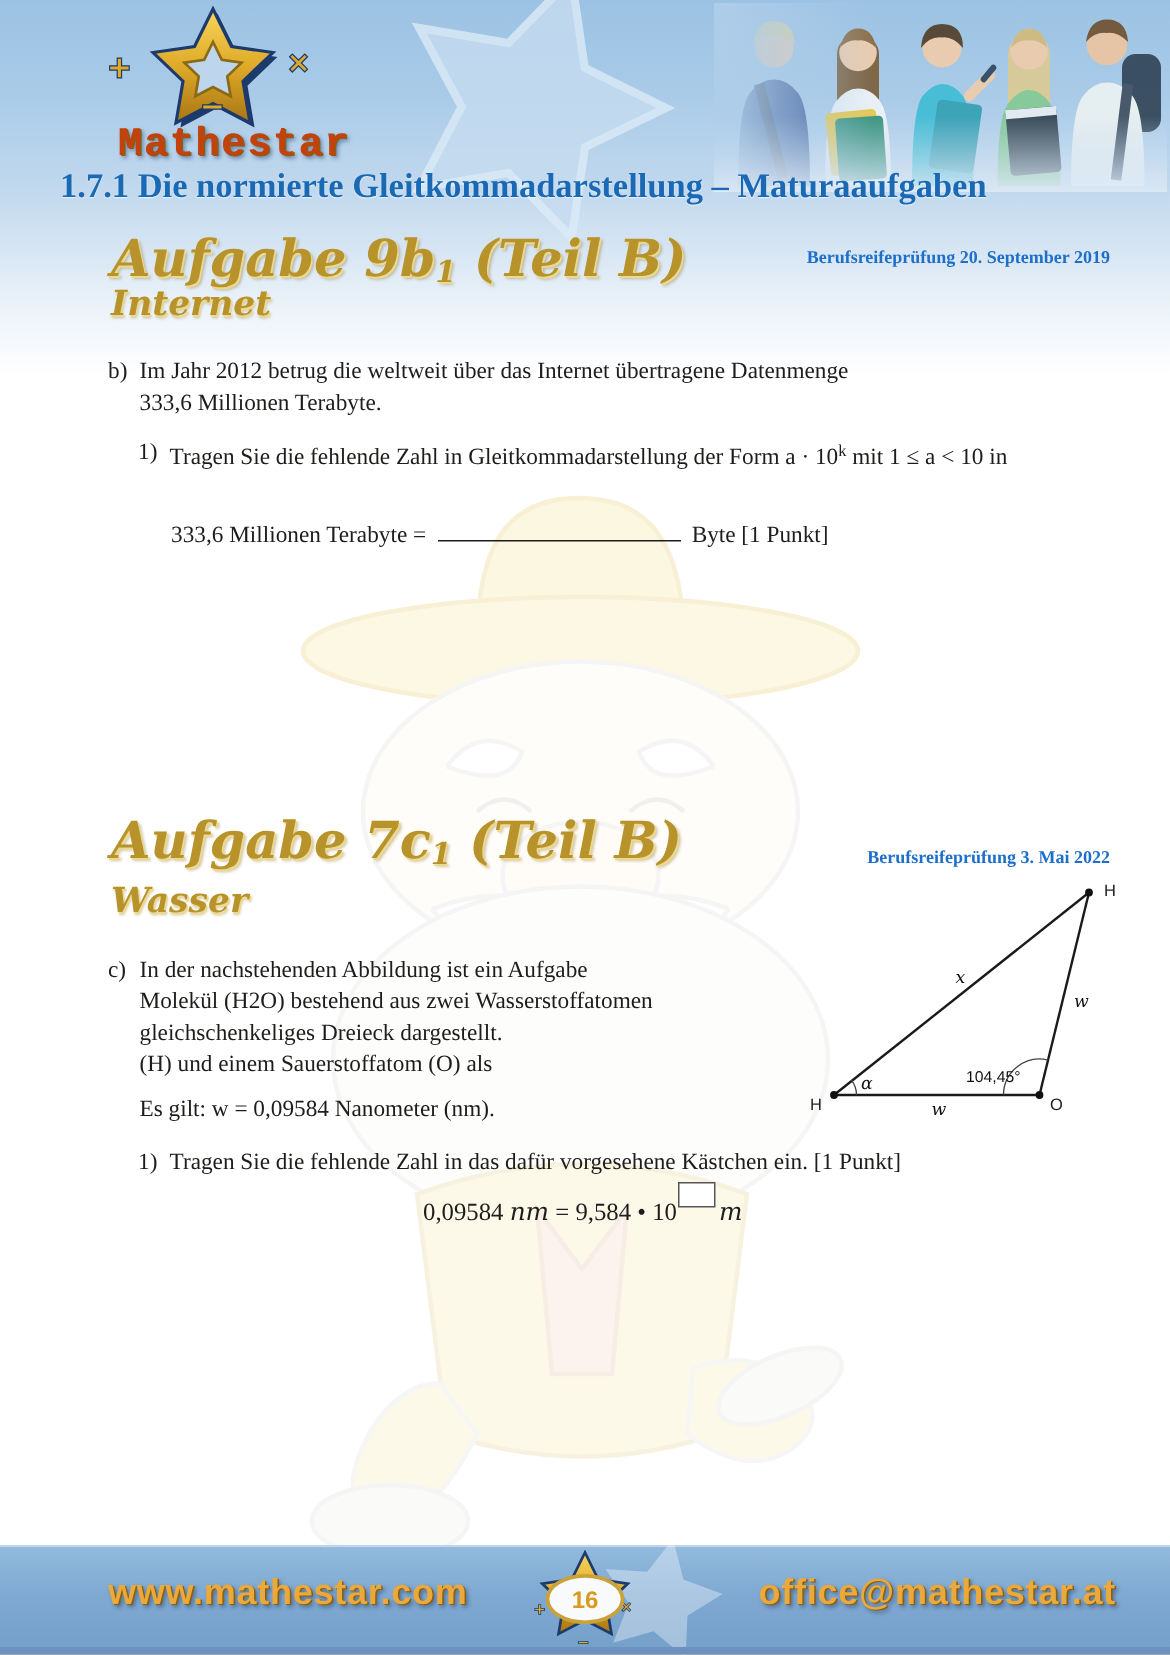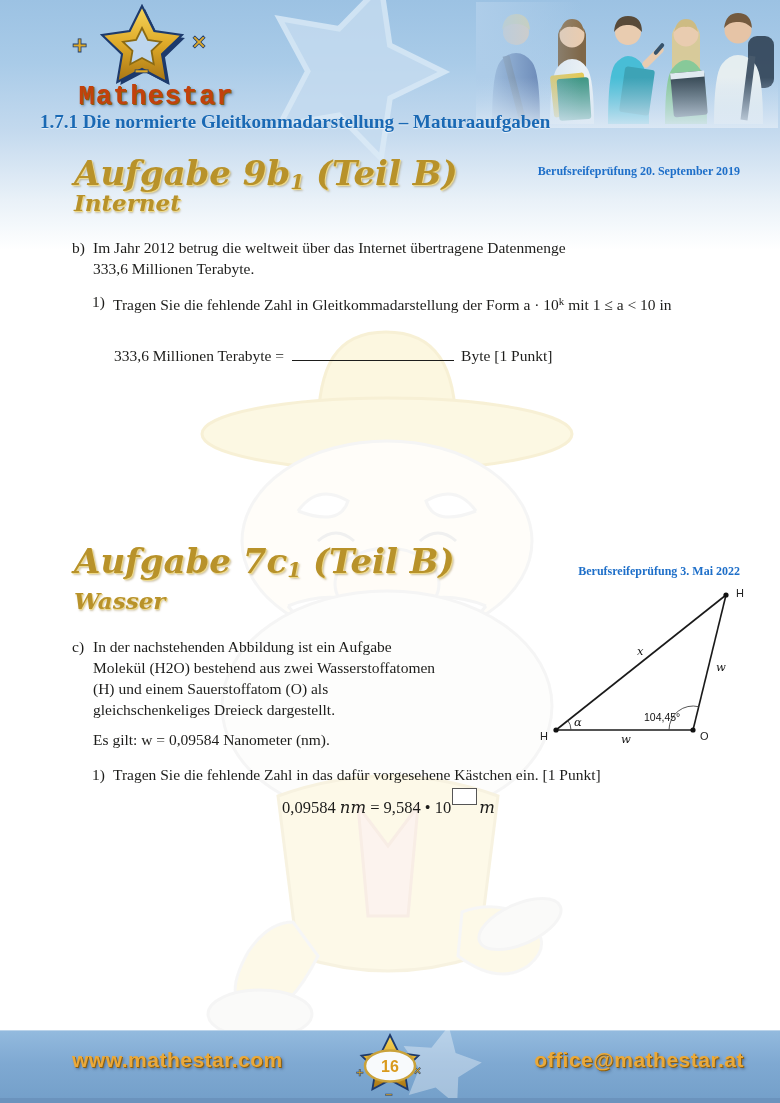--- a/index.html
+++ b/index.html
@@ -18,21 +18,21 @@
   .logo{position:absolute;left:44px;top:2px;width:220px;height:112px;}
   .logo-star{position:absolute;left:10px;top:2px;width:170px;height:82px;}
   .logo-text{
     position:absolute;left:4px;top:80px;width:216px;text-align:center;
     font-family:Liberation Mono, monospace;font-weight:bold;font-size:27px;
     color:#c2410c;letter-spacing:1px;
     text-shadow:1px 1px 0 #8a5f10,2px 2px 3px rgba(29,58,108,.55);
   }
   .page-title{
     position:absolute;left:40px;top:111px;width:700px;
-    font-size:19px;font-weight:bold;color:#1a69b4;
+    font-size:23px;font-weight:bold;color:#1a69b4;
     text-shadow:0 1px 1px rgba(255,255,255,.7);
   }
   
   .task-heading{
     position:absolute;left:74px;
     font-family:"DejaVu Serif","Liberation Serif",serif;
     font-style:italic;font-weight:bold;font-size:34px;line-height:1;
     color:#b8922a;text-shadow:1px 1px 0 #ecd98e,2px 2px 2px rgba(120,90,10,.35);
   }
   .task-heading sub{font-size:20px;vertical-align:-4px;}
@@ -73,21 +73,21 @@
   
   .footer{
     position:absolute;left:0;bottom:0;width:780px;height:72px;
     background:linear-gradient(180deg,#93bade 0%,#7fa9d2 45%,#739fc9 100%);
     border-top:1px solid #bcd4ea;
   }
   .footer-edge{position:absolute;left:0;bottom:0;width:780px;height:5px;background:#6b93bd;}
   .footer-star-bg{position:absolute;left:380px;top:-6px;width:120px;height:84px;opacity:.35;}
   .footer-link{
     position:absolute;top:17px;
-    font-family:"Liberation Sans",sans-serif;font-weight:bold;font-size:21px;
+    font-family:"Liberation Sans",sans-serif;font-weight:bold;font-size:24px;
     color:#eaa93a;letter-spacing:.5px;
     text-shadow:1px 1px 0 #8a5f10,2px 2px 3px rgba(25,45,80,.5);
   }
   .site{left:72px;}
   .email{right:36px;}
   .page-badge{position:absolute;left:352px;top:2px;width:76px;height:70px;}
 </style>
 </head>
 <body>
 
@@ -257,25 +257,25 @@
     <div class="row">
       <span class="marker">c)</span>
       <span>In der nachstehenden Abbildung ist ein Aufgabe</span>
     </div>
     <div class="row">
         <span class="marker"></span>
         <span>Molekül (H2O) bestehend aus zwei Wasserstoffatomen</span>
       </div>
     <div class="row">
         <span class="marker"></span>
+        <span>gleichschenkeliges Dreieck dargestellt.</span>
+      </div>
+    <div class="row">
+        <span class="marker"></span>
         <span>(H) und einem Sauerstoffatom (O) als</span>
-      </div>
-    <div class="row">
-        <span class="marker"></span>
-        <span>gleichschenkeliges Dreieck dargestellt.</span>
       </div>
   </div>
 
   <div class="para" style="left:93px;top:729px">Es gilt: w = 0,09584 Nanometer (nm).</div>
 
   <div class="para" style="left:92px;top:764px">
     <div class="row">
       <span class="marker">1)</span>
       <span>Tragen Sie die fehlende Zahl in das dafür vorgesehene Kästchen ein. [1 Punkt]</span>
     </div>

